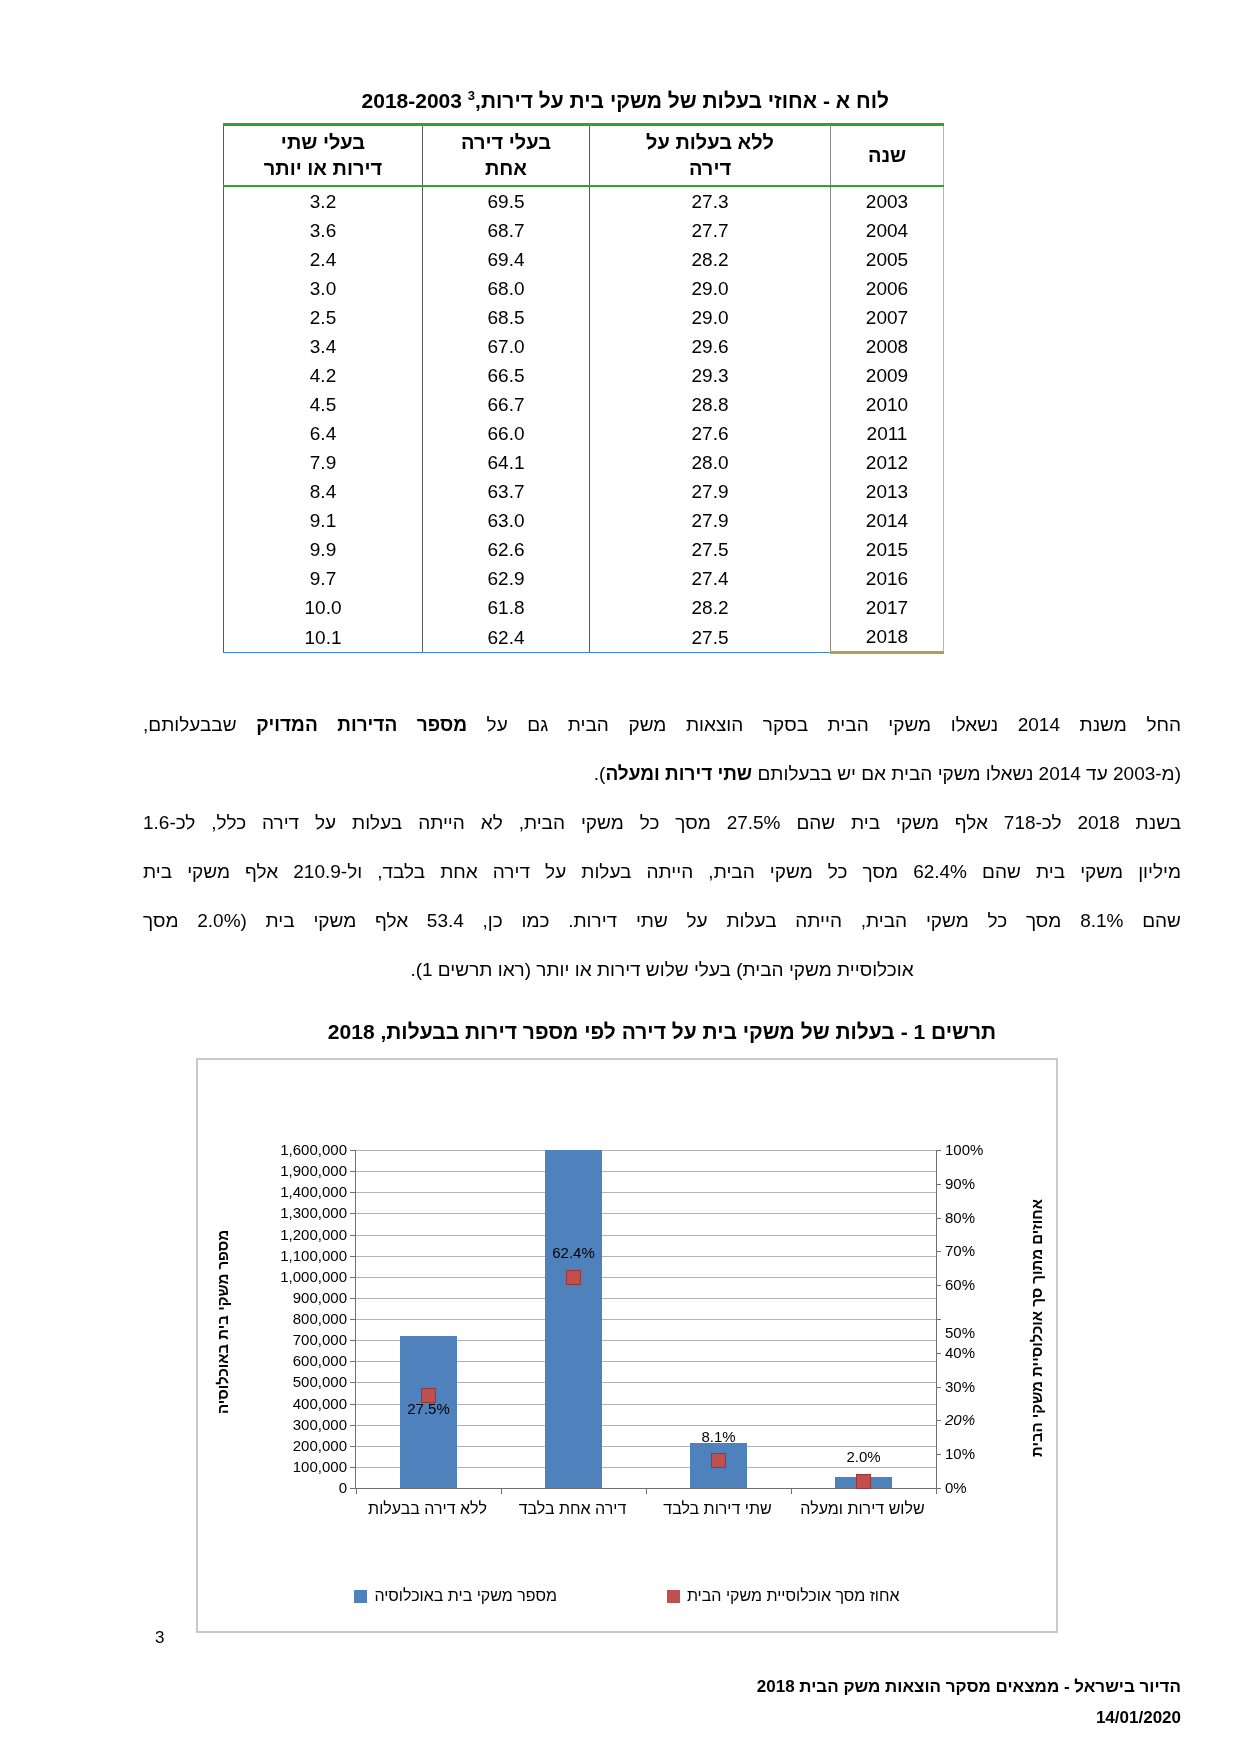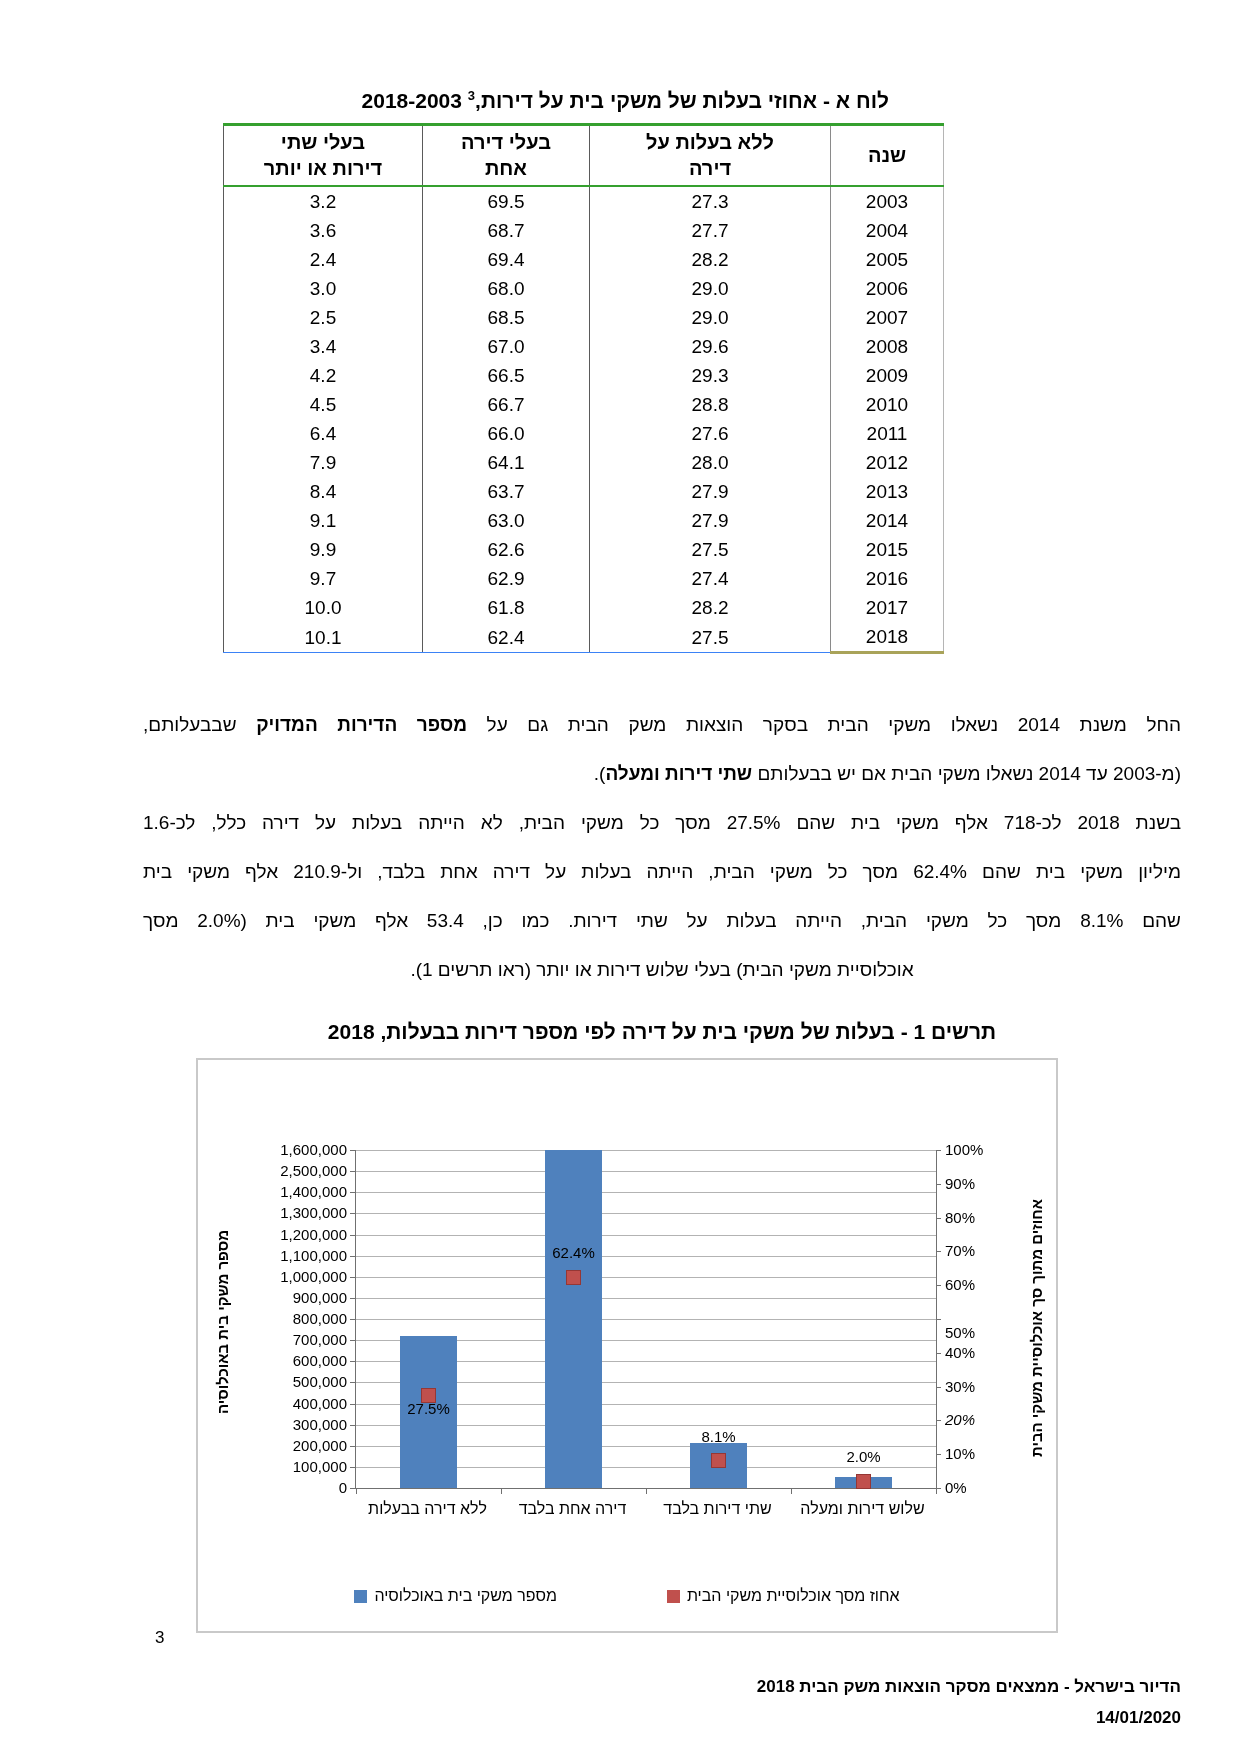--- a/index.html
+++ b/index.html
@@ -276,21 +276,21 @@
         <div class="tick-l" style="top: 207.75px; left: 9px;">1,000,000</div>
         <div class="vtick" style="top: 216.75px; left: 152px;"></div>
         <div class="tick-l" style="top: 186.625px; left: 9px;">1,100,000</div>
         <div class="vtick" style="top: 195.625px; left: 152px;"></div>
         <div class="tick-l" style="top: 165.5px; left: 9px;">1,200,000</div>
         <div class="vtick" style="top: 174.5px; left: 152px;"></div>
         <div class="tick-l" style="top: 144.375px; left: 9px;">1,300,000</div>
         <div class="vtick" style="top: 153.375px; left: 152px;"></div>
         <div class="tick-l" style="top: 123.25px; left: 9px;">1,400,000</div>
         <div class="vtick" style="top: 132.25px; left: 152px;"></div>
-        <div class="tick-l" style="top: 102.125px; left: 9px;">2,500,000</div>
+        <div class="tick-l" style="top: 102.125px; left: 9px;">1,900,000</div>
         <div class="vtick" style="top: 111.125px; left: 152px;"></div>
         <div class="tick-l" style="top: 81px; left: 9px;">1,600,000</div>
         <div class="vtick" style="top: 90px; left: 152px;"></div>
         <div class="tick-r" style="top: 419px; left: 747px;">0%</div>
         <div class="vtick" style="top: 428px; left: 738px;"></div>
         <div class="tick-r" style="top: 385.2px; left: 747px;">10%</div>
         <div class="vtick" style="top: 394.2px; left: 738px;"></div>
         <div class="tick-r" style="top: 351.4px; left: 747px; font-style: italic;">20%</div>
         <div class="vtick" style="top: 360.4px; left: 738px;"></div>
         <div class="tick-r" style="top: 317.6px; left: 747px;">30%</div>

